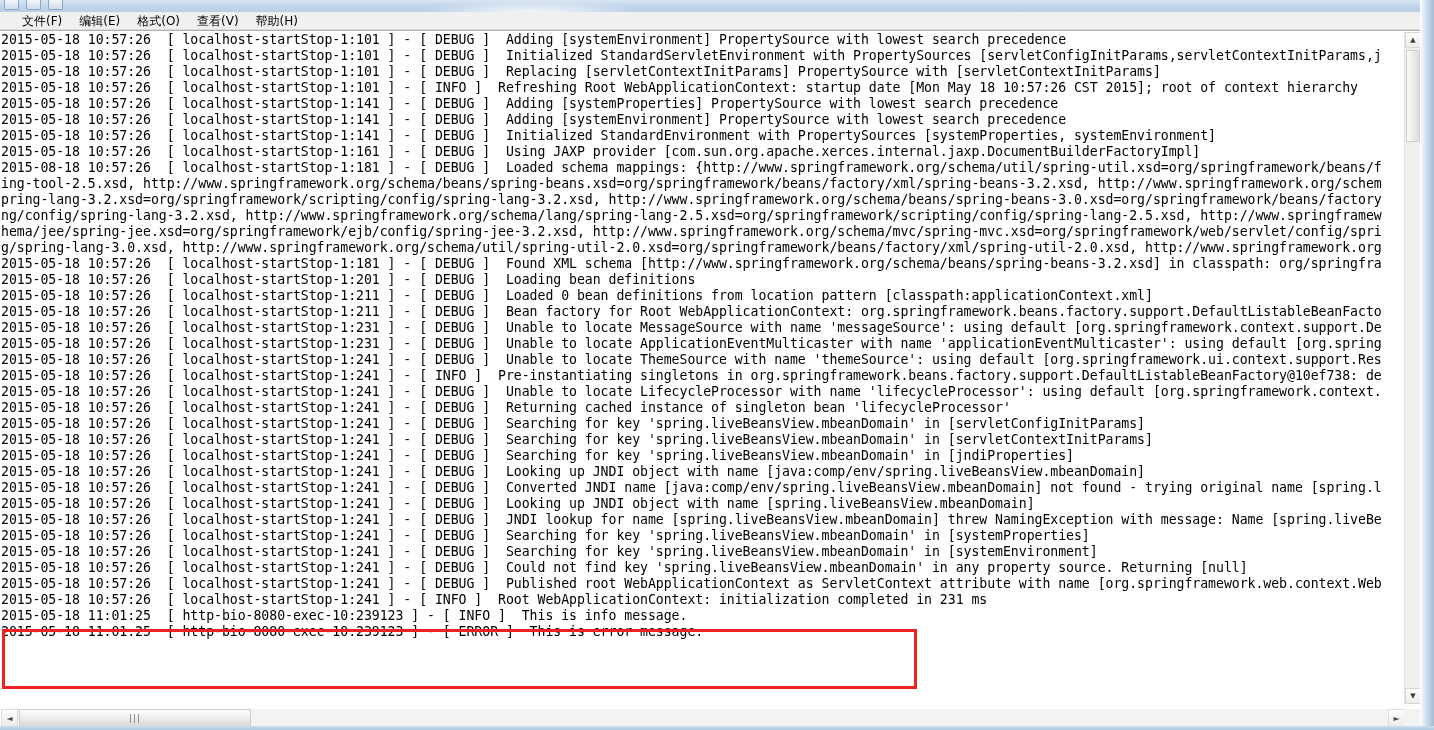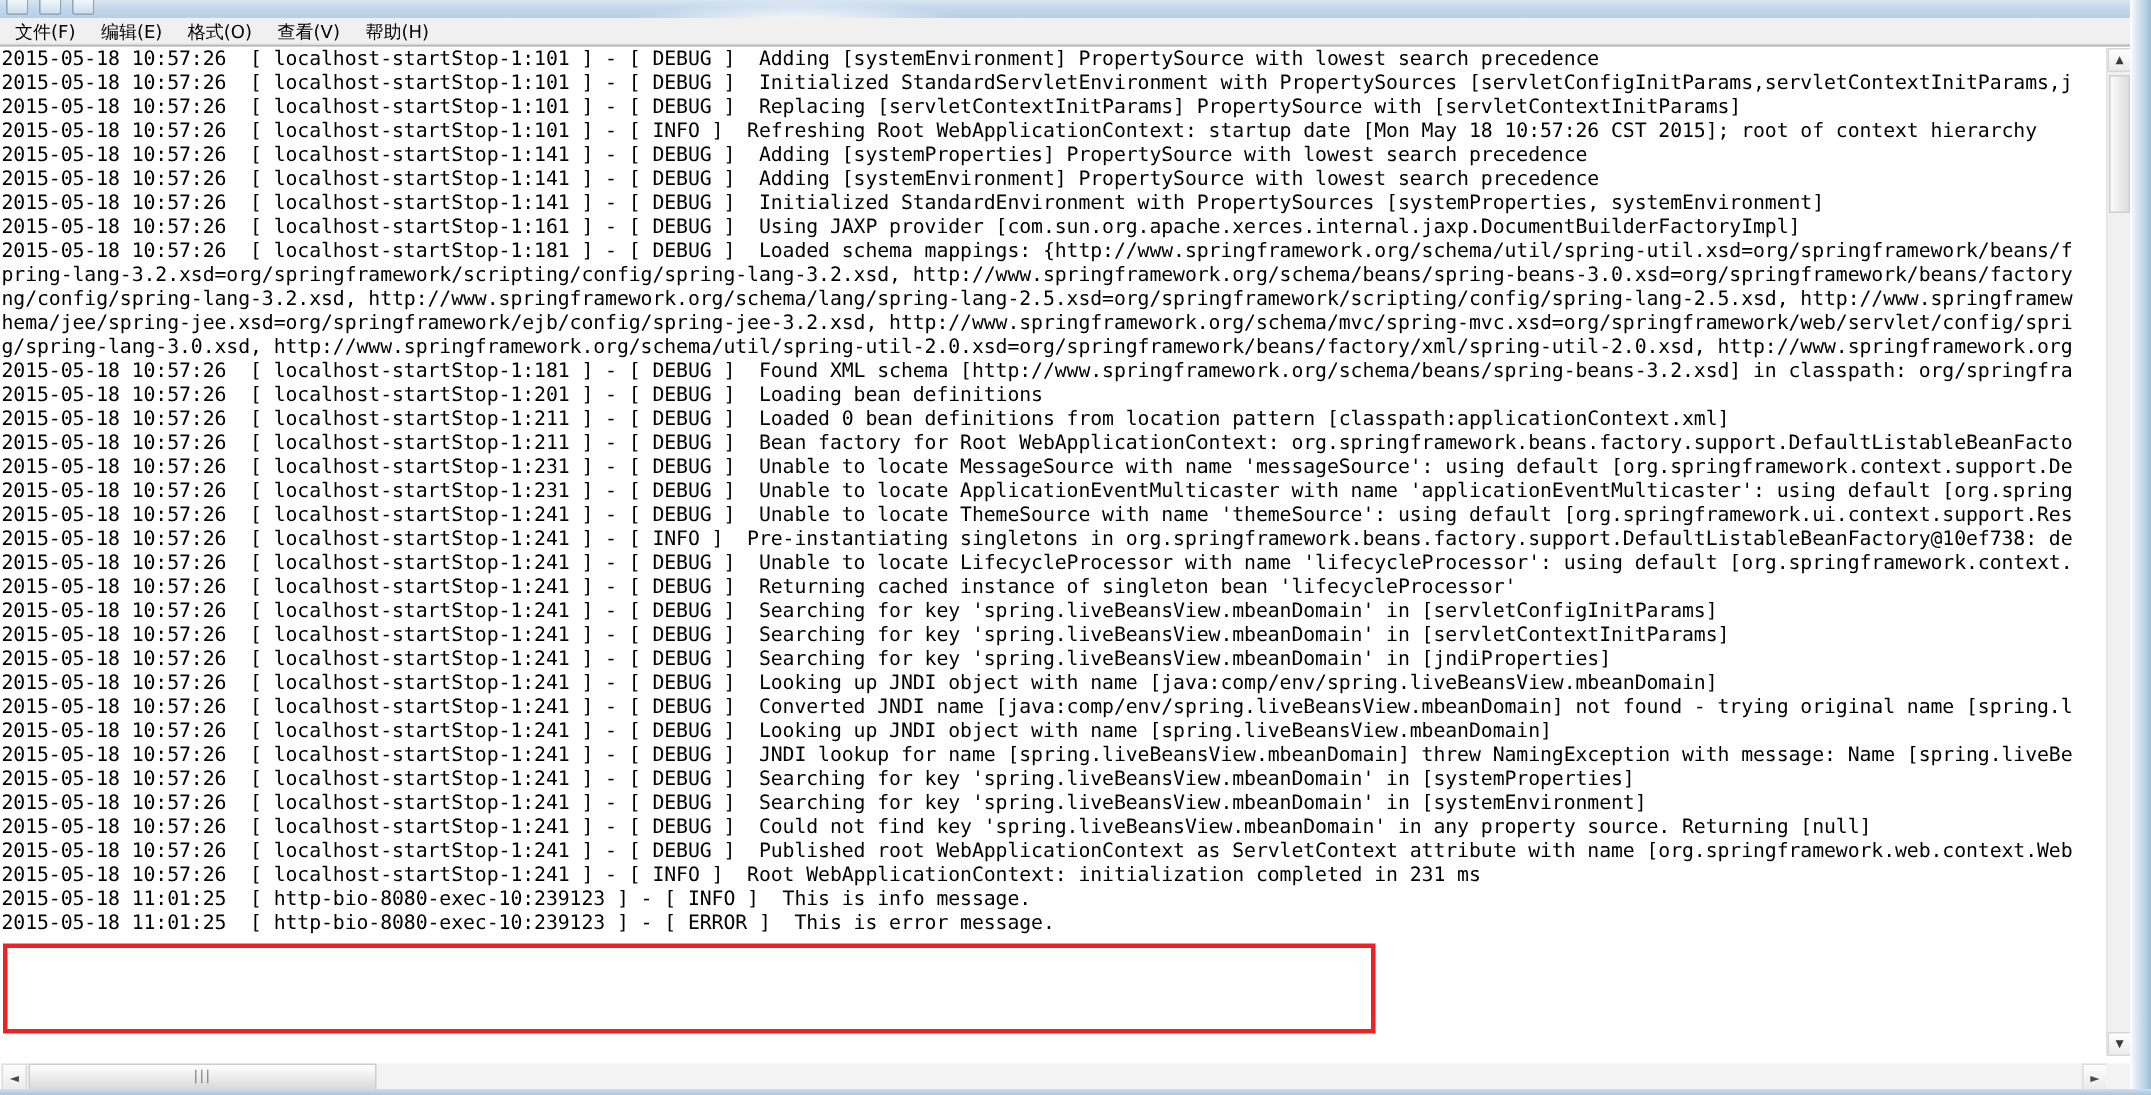--- a/index.html
+++ b/index.html
@@ -55,21 +55,21 @@
   
   .menubar {
     position: absolute;
     left: 0; top: 12px;
     width: 1434px;
     height: 18px;
     background: #f0f0f0;
     border-bottom: 1px solid #dcdcdc;
     display: flex;
     align-items: center;
-    padding-left: 2px;
+    padding-left: 14px;
     box-sizing: border-box;
   }
   .menu-item {
     font-family: "DejaVu Sans", sans-serif;
     font-size: 12px;
     color: #000000;
     padding: 1px 9px 1px 8px;
     line-height: 14px;
     white-space: nowrap;
     cursor: default;
@@ -239,21 +239,22 @@
     <div class="textarea" id="textarea">
 
       <div class="logline">2015-05-18 10:57:26  [ localhost-startStop-1:101 ] - [ DEBUG ]  Adding [systemEnvironment] PropertySource with lowest search precedence</div>
         <div class="logline">2015-05-18 10:57:26  [ localhost-startStop-1:101 ] - [ DEBUG ]  Initialized StandardServletEnvironment with PropertySources [servletConfigInitParams,servletContextInitParams,j</div>
         <div class="logline">2015-05-18 10:57:26  [ localhost-startStop-1:101 ] - [ DEBUG ]  Replacing [servletContextInitParams] PropertySource with [servletContextInitParams]</div>
         <div class="logline">2015-05-18 10:57:26  [ localhost-startStop-1:101 ] - [ INFO ]  Refreshing Root WebApplicationContext: startup date [Mon May 18 10:57:26 CST 2015]; root of context hierarchy</div>
         <div class="logline">2015-05-18 10:57:26  [ localhost-startStop-1:141 ] - [ DEBUG ]  Adding [systemProperties] PropertySource with lowest search precedence</div>
         <div class="logline">2015-05-18 10:57:26  [ localhost-startStop-1:141 ] - [ DEBUG ]  Adding [systemEnvironment] PropertySource with lowest search precedence</div>
         <div class="logline">2015-05-18 10:57:26  [ localhost-startStop-1:141 ] - [ DEBUG ]  Initialized StandardEnvironment with PropertySources [systemProperties, systemEnvironment]</div>
         <div class="logline">2015-05-18 10:57:26  [ localhost-startStop-1:161 ] - [ DEBUG ]  Using JAXP provider [com.sun.org.apache.xerces.internal.jaxp.DocumentBuilderFactoryImpl]</div>
-        <div class="logline">2015-05-18 10:57:26  [ localhost-startStop-1:181 ] - [ DEBUG ]  Loaded schema mappings: {http://www.springframework.org/schema/util/spring-util.xsd=org/springframework/beans/f</div>
+        <div class="logline">2015-08-18 10:57:26  [ localhost-startStop-1:181 ] - [ DEBUG ]  Loaded schema mappings: {http://www.springframework.org/schema/util/spring-util.xsd=org/springframework/beans/f</div>
+        <div class="logline">ing-tool-2.5.xsd, http://www.springframework.org/schema/beans/spring-beans.xsd=org/springframework/beans/factory/xml/spring-beans-3.2.xsd, http://www.springframework.org/schem</div>
         <div class="logline">pring-lang-3.2.xsd=org/springframework/scripting/config/spring-lang-3.2.xsd, http://www.springframework.org/schema/beans/spring-beans-3.0.xsd=org/springframework/beans/factory</div>
         <div class="logline">ng/config/spring-lang-3.2.xsd, http://www.springframework.org/schema/lang/spring-lang-2.5.xsd=org/springframework/scripting/config/spring-lang-2.5.xsd, http://www.springframew</div>
         <div class="logline">hema/jee/spring-jee.xsd=org/springframework/ejb/config/spring-jee-3.2.xsd, http://www.springframework.org/schema/mvc/spring-mvc.xsd=org/springframework/web/servlet/config/spri</div>
         <div class="logline">g/spring-lang-3.0.xsd, http://www.springframework.org/schema/util/spring-util-2.0.xsd=org/springframework/beans/factory/xml/spring-util-2.0.xsd, http://www.springframework.org</div>
         <div class="logline">2015-05-18 10:57:26  [ localhost-startStop-1:181 ] - [ DEBUG ]  Found XML schema [http://www.springframework.org/schema/beans/spring-beans-3.2.xsd] in classpath: org/springfra</div>
         <div class="logline">2015-05-18 10:57:26  [ localhost-startStop-1:201 ] - [ DEBUG ]  Loading bean definitions</div>
         <div class="logline">2015-05-18 10:57:26  [ localhost-startStop-1:211 ] - [ DEBUG ]  Loaded 0 bean definitions from location pattern [classpath:applicationContext.xml]</div>
         <div class="logline">2015-05-18 10:57:26  [ localhost-startStop-1:211 ] - [ DEBUG ]  Bean factory for Root WebApplicationContext: org.springframework.beans.factory.support.DefaultListableBeanFacto</div>
         <div class="logline">2015-05-18 10:57:26  [ localhost-startStop-1:231 ] - [ DEBUG ]  Unable to locate MessageSource with name 'messageSource': using default [org.springframework.context.support.De</div>
         <div class="logline">2015-05-18 10:57:26  [ localhost-startStop-1:231 ] - [ DEBUG ]  Unable to locate ApplicationEventMulticaster with name 'applicationEventMulticaster': using default [org.spring</div>

